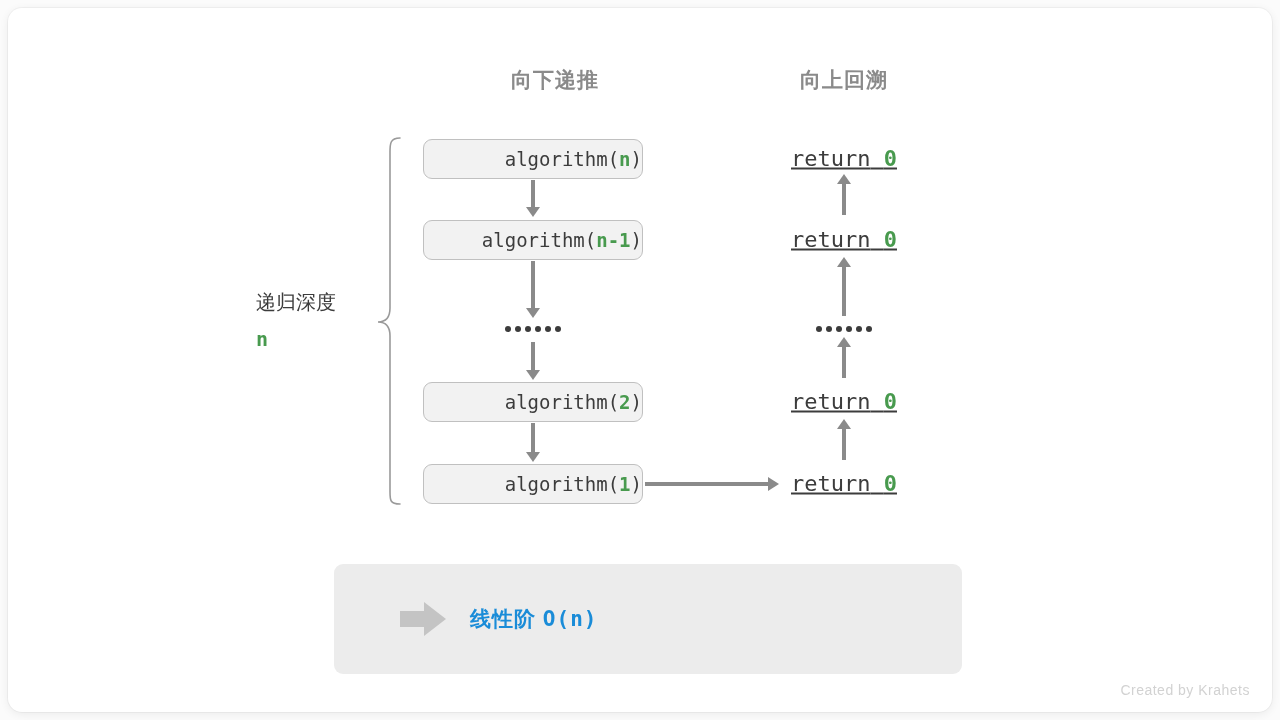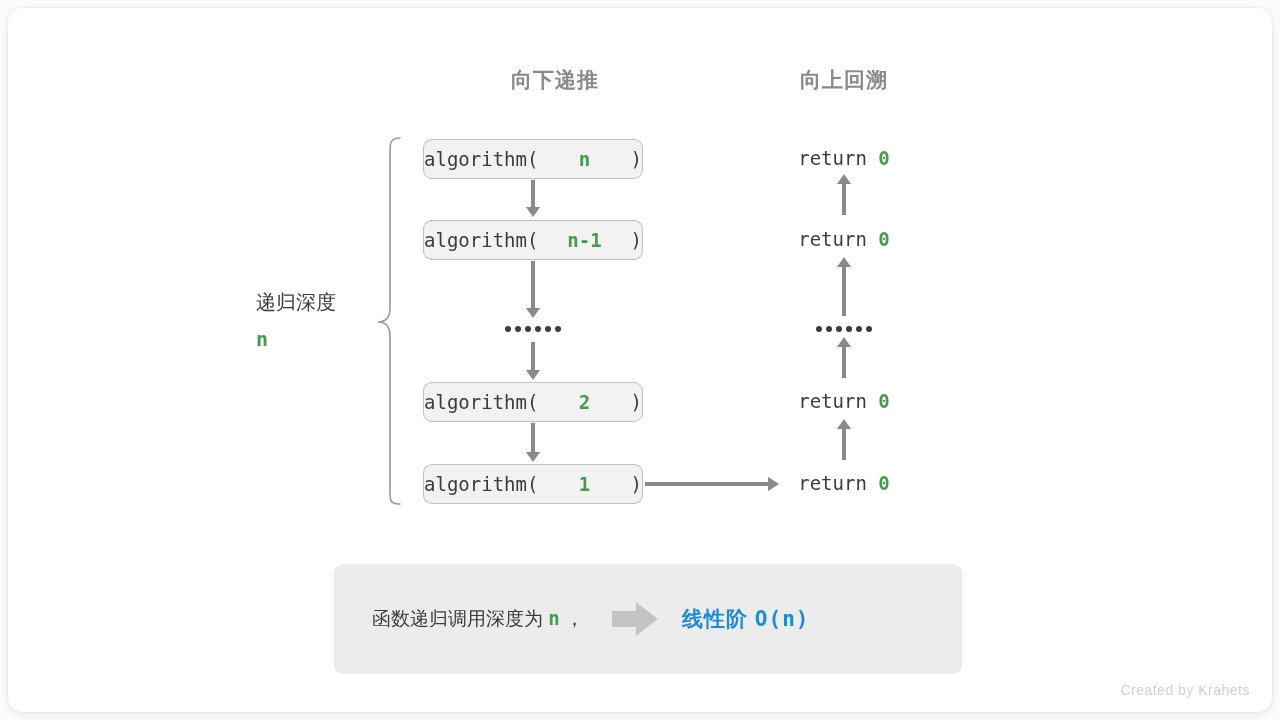--- a/index.html
+++ b/index.html
@@ -38,39 +38,40 @@
   .call-box {
     position: absolute;
     width: 220px;
     height: 40px;
     background: #f2f2f2;
     border: 1.5px solid #c0c0c0;
     border-radius: 9px;
     box-sizing: border-box;
     display: flex;
     align-items: center;
-    justify-content: space-between;
+    justify-content: flex-end;
     font-family: "DejaVu Sans Mono", monospace;
     font-size: 19px;
     color: #3c3c3c;
     transform: translateX(-50%);
   }
   .call-box .arg {
     color: #489a4e;
     font-weight: bold;
   }
 
   
   .ret-label {
     position: absolute;
     font-family: "DejaVu Sans Mono", monospace;
-    font-size: 19px;
+    font-size: 22px;
     color: #3c3c3c;
     white-space: nowrap;
     transform: translate(-50%, -50%);
+    text-decoration: underline;
   }
   .ret-label .val {
     color: #489a4e;
     font-weight: bold;
   }
 
   
   .dots {
     position: absolute;
     transform: translate(-50%, -50%);
@@ -311,25 +312,20 @@
         <i></i>
       </div>
 
     <div class="v-arrow up" style="left:836px; top:175px; height:32px;"></div>
     <div class="v-arrow up" style="left:836px; top:258px; height:50px;"></div>
     <div class="v-arrow up" style="left:836px; top:338px; height:32px;"></div>
     <div class="v-arrow up" style="left:836px; top:420px; height:32px;"></div>
 
     <div id="summary">
       <div class="sum-left">
-        <div>
-          <span>函数递归调用深度为</span>
-          <span class="g">n</span>
-          <span>，</span>
-        </div>
       </div>
 
       <div class="block-arrow">
         <div class="shaft"></div>
         <div class="head"></div>
       </div>
 
       <div class="sum-right">
         <div class="value">
           <span>线性阶</span>

